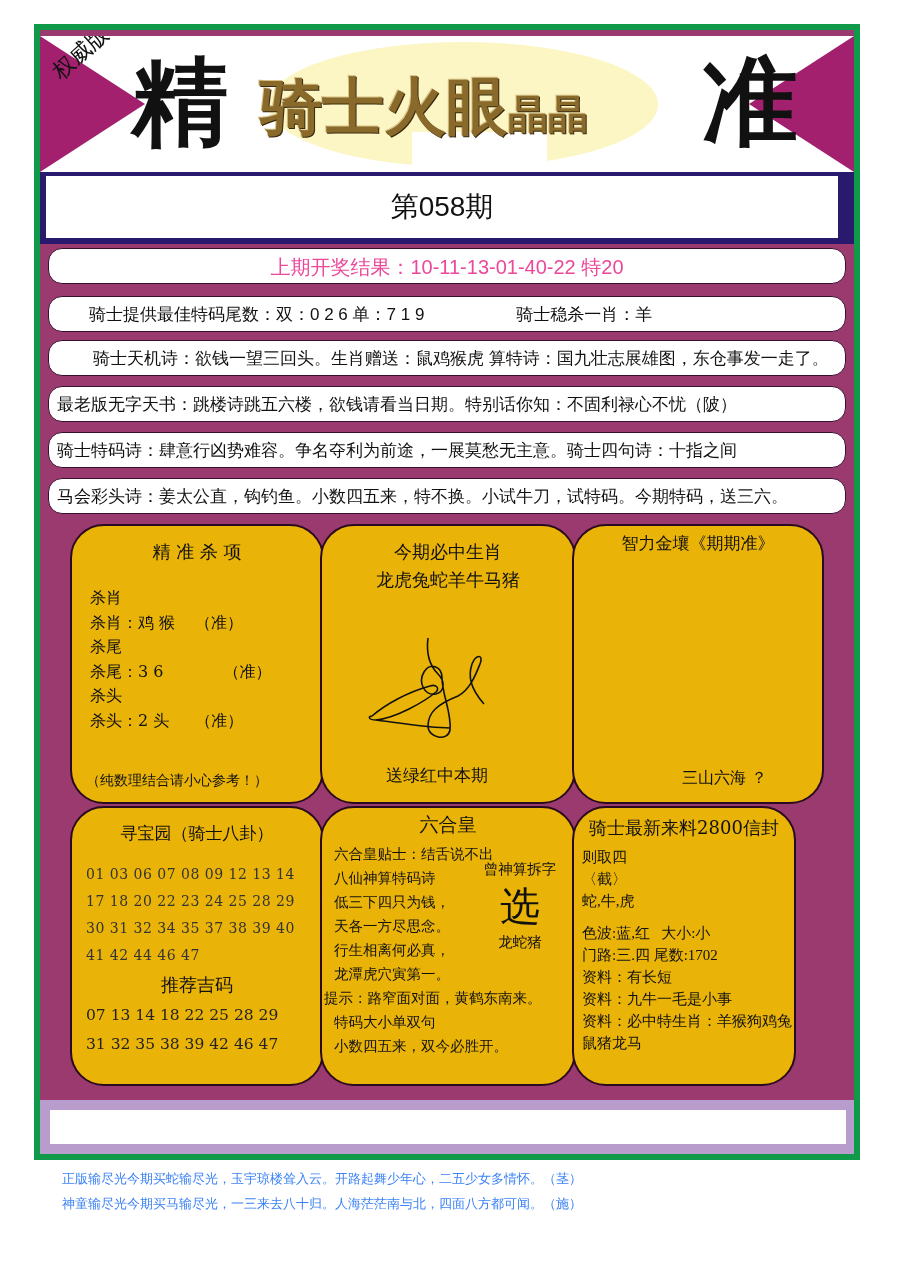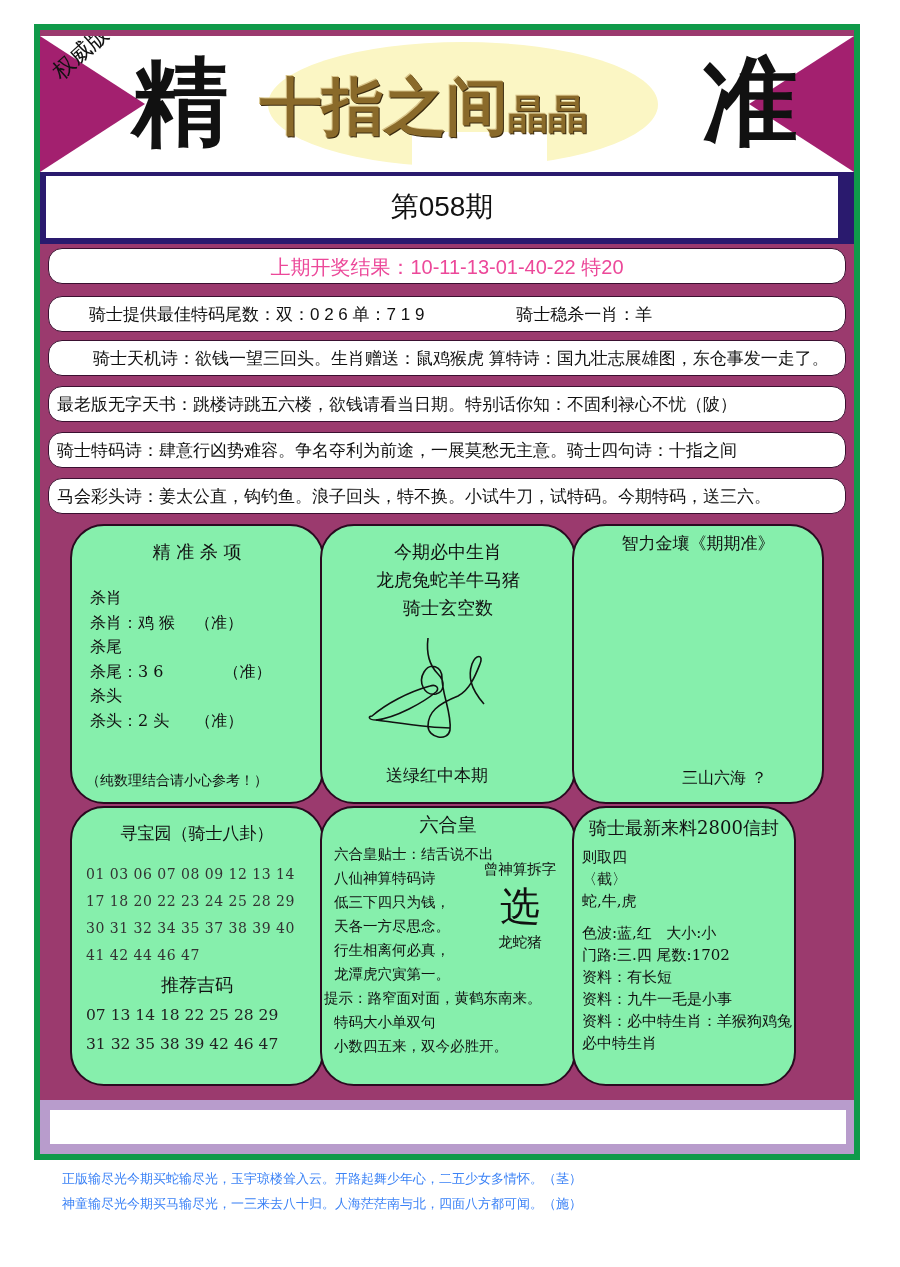--- a/index.html
+++ b/index.html
@@ -37,21 +37,21 @@
          padding-left:8px; box-sizing:border-box; white-space:nowrap; overflow:hidden; color:#111; }
   #row-result { top:248px; text-align:center; color:#ec4899; font-size:20px; padding-left:0; }
   #row-1 { top:296px;padding-left:40px; }
   #row-2 { top:340px;padding-left:44px; }
   #row-3 { top:386px; }
   #row-4 { top:432px; }
   #row-5 { top:478px; }
   .gap { display:inline-block; width:92px; }
 
   
-  .card { position:absolute; background:#86efac; border:2px solid #2a0a20; border-radius:34px; box-sizing:border-box; overflow:hidden;
+  .card { position:absolute; background:#eab308; border:2px solid #2a0a20; border-radius:34px; box-sizing:border-box; overflow:hidden;
           font-family:"DejaVu Serif",serif; color:#111; }
   #card-kill { left:70px; top:524px; width:254px; height:280px; }
   #card-zodiac { left:320px; top:524px; width:256px; height:280px; }
   #card-wisdom { left:572px; top:524px; width:252px; height:280px; }
   #card-treasure { left:70px; top:806px; width:254px; height:280px; }
   #card-liuhe { left:320px; top:806px; width:256px; height:280px; }
   #card-latest { left:572px; top:806px; width:224px; height:280px; }
 
   .card-title { text-align:center; font-size:18px; margin-top:14px; }
   .kill-list { margin:22px 0 0 18px; font-size:16px; line-height:24.5px; }
@@ -70,21 +70,21 @@
   .tr-nums2 { margin:4px 0 0 14px; font-size:15.5px; line-height:29px; color:#222; }
 
   .lh-title { text-align:center; font-size:19px; margin-top:4px; }
   .lh-body { margin:4px 0 0 12px; font-size:14.5px; line-height:24px; position:relative; }
   .lh-side { position:absolute; left:148px; top:52px; width:100px; text-align:center; }
   .lh-side .t1 { font-size:14.5px; }
   .lh-side .big { font-size:40px; line-height:54px; }
   .lh-side .t2 { font-size:14.5px; }
 
   .lt-title { text-align:center; font-size:18px; margin-top:8px; }
-  .lt-body { margin:6px 0 0 8px; font-size:15px; line-height:22px; }
+  .lt-body { margin:6px 0 0 8px; font-size:15px; line-height:22px;font-family:Liberation Serif, serif; }
   .lt-body .sp { height:10px; }
 
   
   #footer-band { left:40px; top:1100px; width:814px; height:54px; background:#b89ccc; }
   #footer-white { left:50px; top:1110px; width:796px; height:34px; background:#ffffff; }
   #bottom-text { left:62px; top:1166px; font-family:"Liberation Serif",serif; font-size:13px; line-height:25px; color:#3b82f6; white-space:nowrap; }
 </style>
 </head>
 <body>
 
@@ -92,52 +92,51 @@
 <div class="abs" id="inner"></div>
 
 <div class="abs" id="banner">
   <div class="tri" id="tri-left"></div>
   <div class="tri" id="tri-right"></div>
   <div class="abs" id="ellipse"></div>
   <div class="abs" id="whitebox"></div>
   <div class="abs" id="badge-text">权威版</div>
   <div class="abs" id="big-left">精</div>
   <div class="abs" id="big-right">准</div>
-  <div class="abs" id="brand"><span>十指之间</span><span id="brand-small">晶晶</span></div>
+  <div class="abs" id="brand"><span>骑士火眼</span><span id="brand-small">晶晶</span></div>
 </div>
 
 <div class="abs" id="period-box"></div>
 <div class="abs" id="period-right-bar"></div>
 <div class="abs" id="period-inner">第058期</div>
 
 <div class="row" id="row-result">上期开奖结果：10-11-13-01-40-22 特20</div>
 <div class="row" id="row-1"><span>骑士提供最佳特码尾数：双：0 2 6 单：7 1 9</span><span class="gap"></span><span>骑士稳杀一肖：羊</span></div>
 <div class="row" id="row-2">骑士天机诗：欲钱一望三回头。生肖赠送：鼠鸡猴虎 算特诗：国九壮志展雄图，东仓事发一走了。</div>
 <div class="row" id="row-3">最老版无字天书：跳楼诗跳五六楼，欲钱请看当日期。特别话你知：不固利禄心不忧（陂）</div>
 <div class="row" id="row-4">骑士特码诗：肆意行凶势难容。争名夺利为前途，一展莫愁无主意。骑士四句诗：十指之间</div>
-<div class="row" id="row-5">马会彩头诗：姜太公直，钩钓鱼。浪子回头，特不换。小试牛刀，试特码。今期特码，送三六。</div>
+<div class="row" id="row-5">马会彩头诗：姜太公直，钩钓鱼。小数四五来，特不换。小试牛刀，试特码。今期特码，送三六。</div>
 
 <div class="card" id="card-kill">
   <div class="card-title">精 准 杀 项</div>
   <div class="kill-list">
     <div><span>杀肖</span></div>
     <div><span>杀肖：鸡 猴</span><span class="tag">（准）</span></div>
     <div><span>杀尾</span></div>
     <div><span>杀尾：3 6</span><span class="tag" style="margin-left:60px">（准）</span></div>
     <div><span>杀头</span></div>
     <div><span>杀头：2 头</span><span class="tag" style="margin-left:26px">（准）</span></div>
   </div>
   <div class="kill-note">（纯数理结合请小心参考！）</div>
 </div>
 
 <div class="card" id="card-zodiac">
   <div class="zc-lines">
     <div>今期必中生肖</div>
     <div>龙虎兔蛇羊牛马猪</div>
-    <div>骑士玄空数</div>
   </div>
   <svg class="zc-sign" width="140" height="110" viewBox="0 0 140 110">
     <path d="M62 4 C60 20 64 32 72 40 C80 48 78 58 70 60 C58 62 52 48 58 38 C64 28 76 32 76 44 C76 60 86 80 84 96 C82 108 62 104 62 92 C62 78 72 70 92 62 C104 56 110 40 114 30 C118 20 110 20 106 30 C102 42 104 54 118 70" fill="none" stroke="#111" stroke-width="1.6"></path>
     <path d="M6 82 C20 70 42 58 64 52 C70 50 74 54 70 58 C58 68 30 84 10 86 C2 86 2 82 6 82 Z" fill="none" stroke="#111" stroke-width="1.6"></path>
     <path d="M10 86 C40 90 64 94 84 94" fill="none" stroke="#111" stroke-width="1.4"></path>
   </svg>
   <div class="zc-bottom">送绿红中本期</div>
 </div>
 
 <div class="card" id="card-wisdom">
@@ -185,21 +184,21 @@
   <div class="lt-body">
     <div>则取四</div>
     <div>〈截〉</div>
     <div>蛇,牛,虎</div>
     <div class="sp"></div>
     <div style="white-space:pre">色波:蓝,红   大小:小</div>
     <div>门路:三.四 尾数:1702</div>
     <div>资料：有长短</div>
     <div>资料：九牛一毛是小事</div>
     <div>资料：必中特生肖：羊猴狗鸡兔</div>
-    <div>必中特生肖</div>
+    <div>鼠猪龙马</div>
   </div>
 </div>
 
 <div class="abs" id="footer-band"></div>
 <div class="abs" id="footer-white"></div>
 
 <div class="abs" id="bottom-text">
   <div>正版输尽光今期买蛇输尽光，玉宇琼楼耸入云。开路起舞少年心，二五少女多情怀。（茎）</div>
   <div>神童输尽光今期买马输尽光，一三来去八十归。人海茫茫南与北，四面八方都可闻。（施）</div>
 </div>

